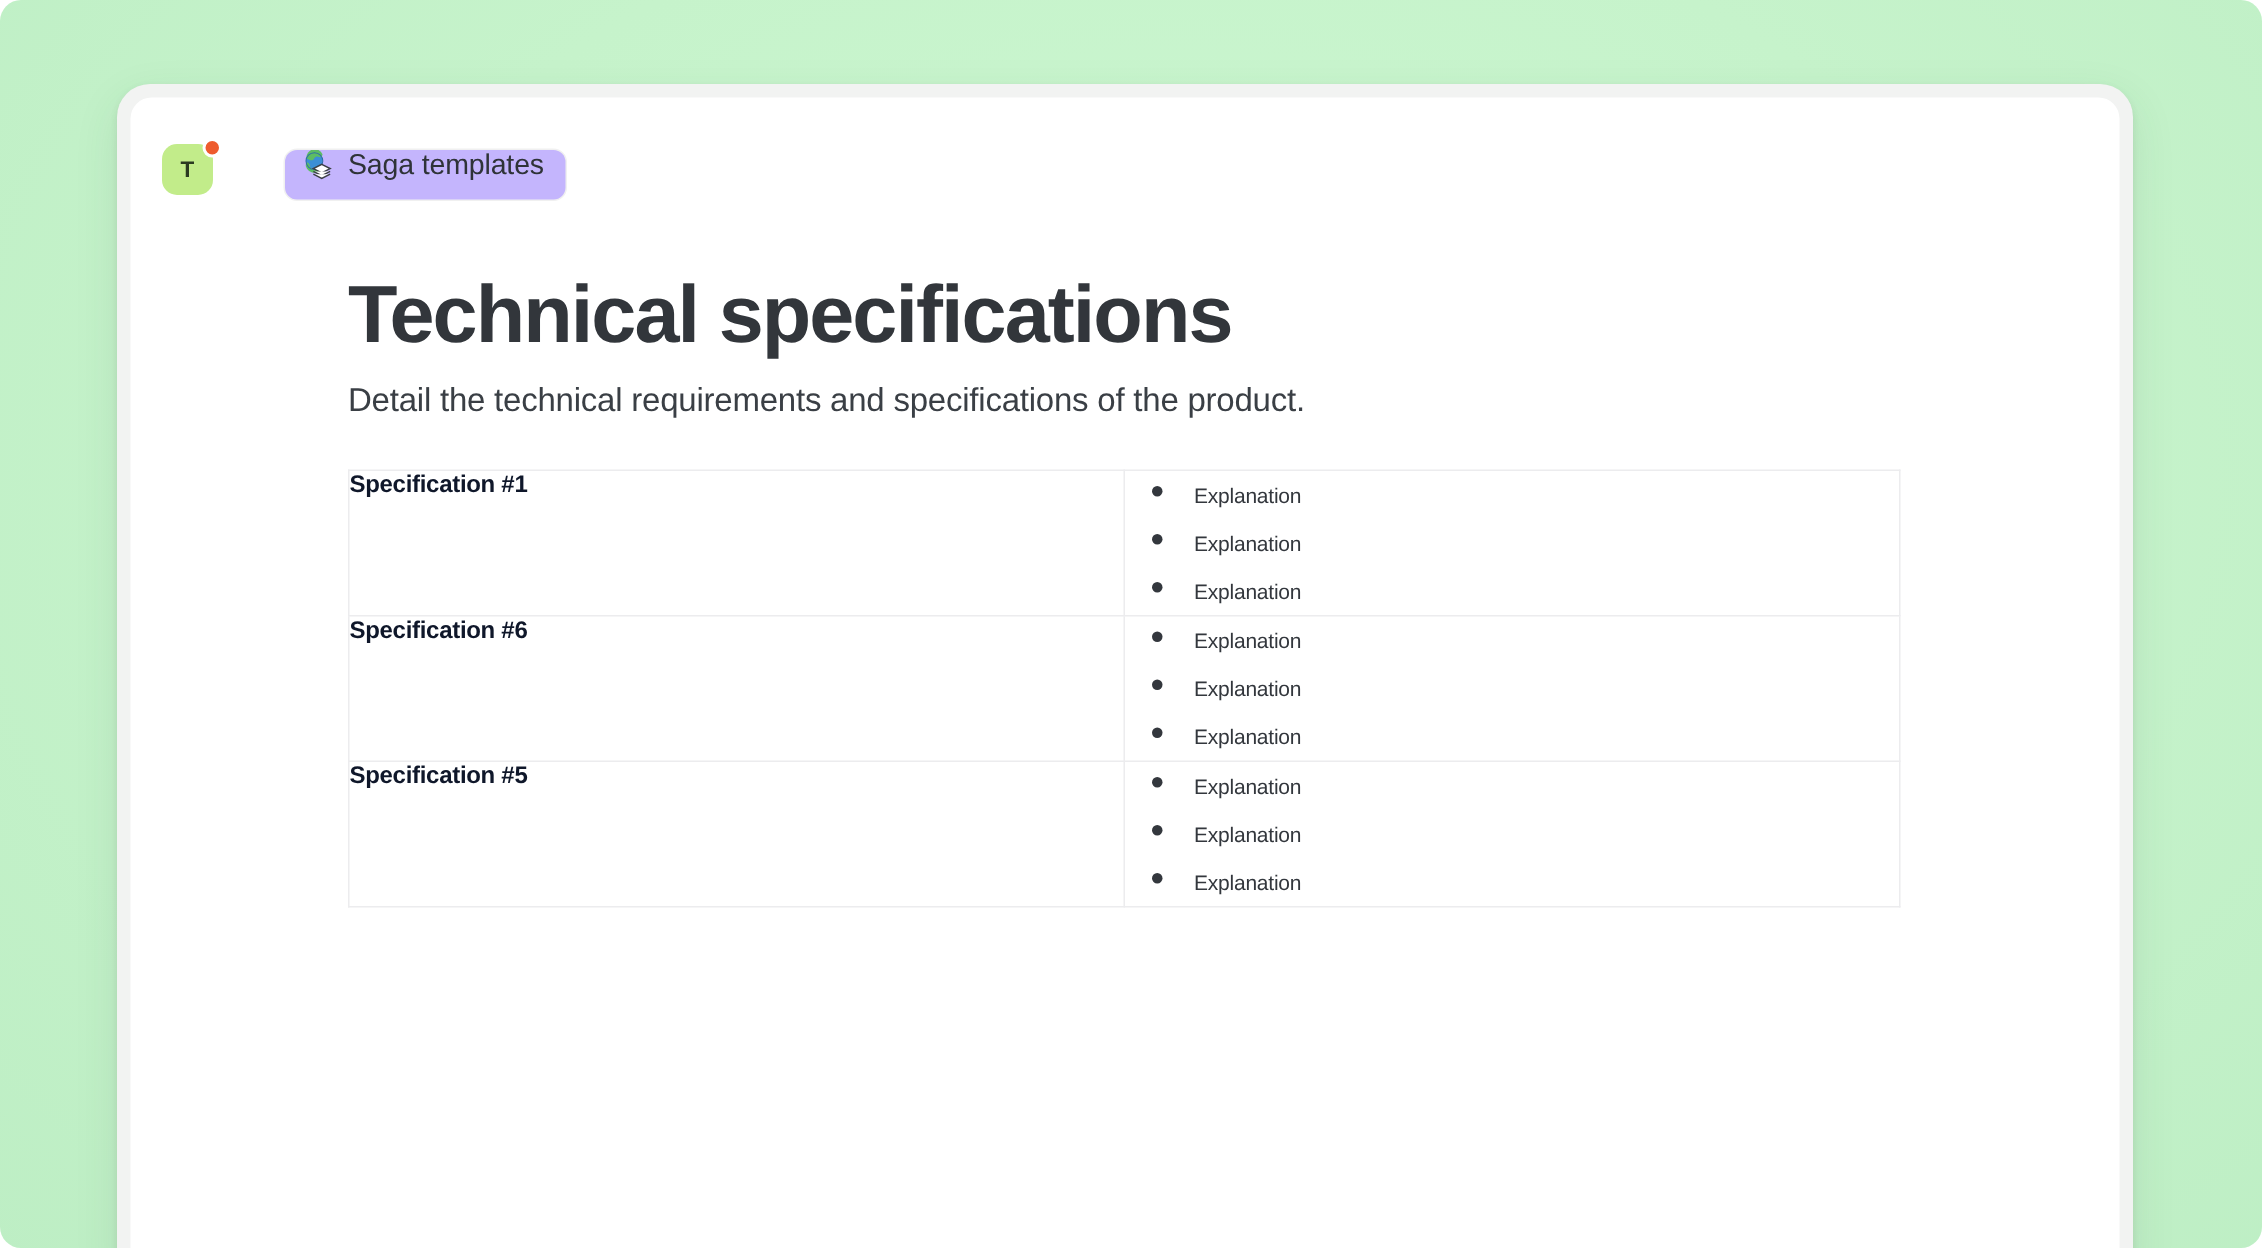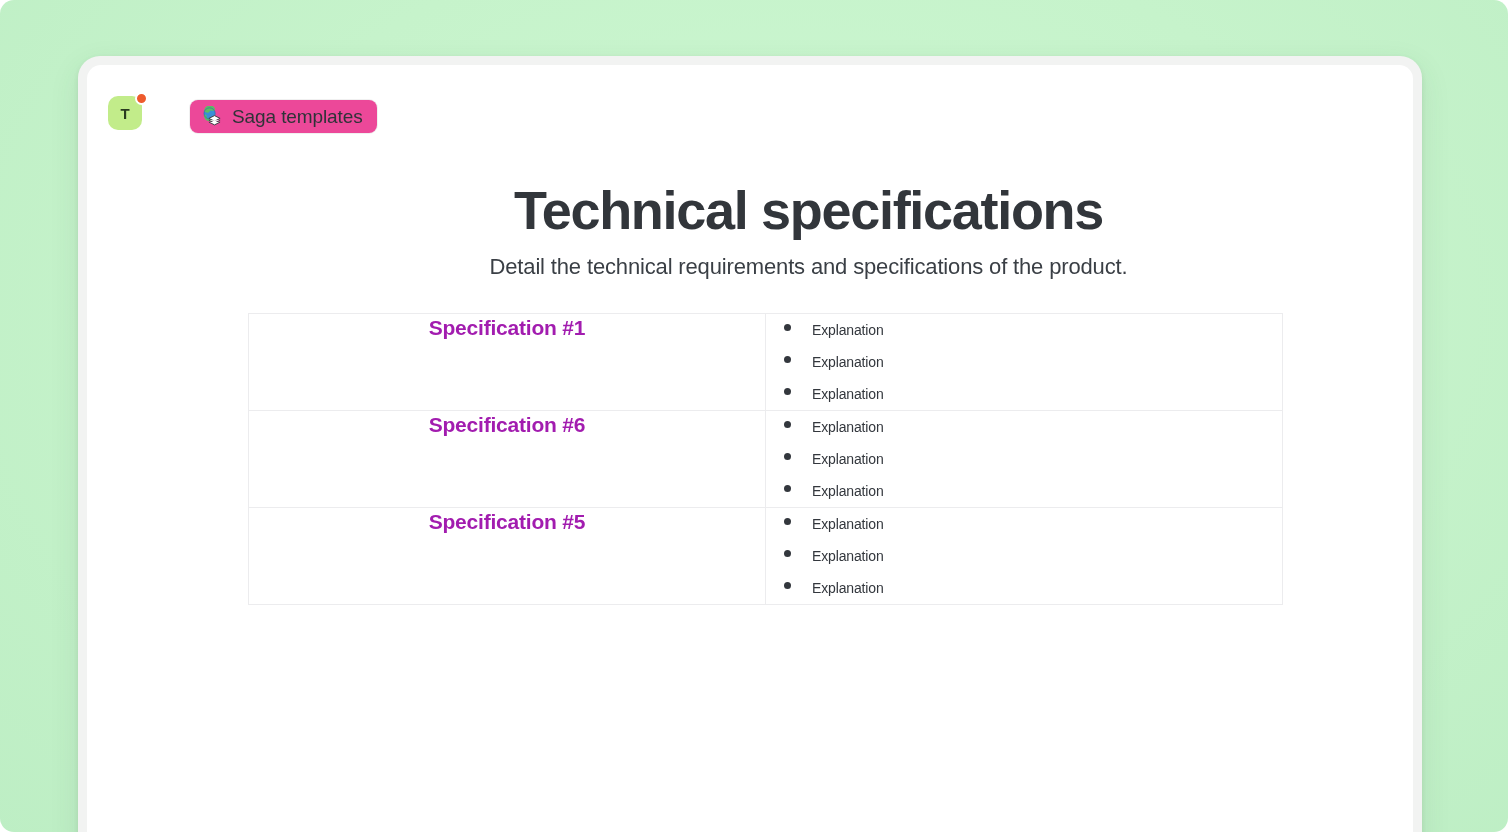--- a/index.html
+++ b/index.html
@@ -91,25 +91,25 @@
     background: #ee5b2d;
     border: 2px solid #ffffff;
   }
 
   #breadcrumb {
     position: absolute;
     left: 103px;
     top: 35px;
     height: 33px;
     display: flex;
-    align-items: center;
+    align-items: flex-start;
     gap: 9px;
     padding: 0 14px 0 11px;
     border-radius: 8px;
-    background: #ec4899;
+    background: #c4b5fd;
     box-shadow: 0 0 0 1px #f0f0f0;
     cursor: pointer;
   }
 
   #breadcrumb-icon {
     width: 22px;
     height: 22px;
     position: relative;
     flex: 0 0 auto;
   }
@@ -117,26 +117,25 @@
   #breadcrumb-label {
     font-size: 19px;
     color: #2f3338;
     letter-spacing: -0.1px;
     white-space: nowrap;
   }
 
   
   #doc {
     position: absolute;
-    left: 16px;
+    left: 0;
     top: 82px;
     width: 100%;
     padding-left: 145px;
     padding-right: 60px;
-    text-align: center;
   }
 
   #page-title {
     font-size: 54px;
     font-weight: 700;
     color: #32363b;
     letter-spacing: -1.3px;
     line-height: 1.08;
     margin-top: 34px;
   }
@@ -167,23 +166,23 @@
   td.spec-cell {
     width: 517px;
     padding: 24px 0 24px 10px;
   }
 
   td.expl-cell {
     padding: 14px 0 16px 0;
   }
 
   .spec-title {
-    font-size: 21px;
+    font-size: 16px;
     font-weight: 700;
-    color: #a21caf;
+    color: #0f172a;
     letter-spacing: -0.2px;
     line-height: 1.3;
   }
 
   .expl-list {
     list-style: none;
     margin: 0;
     padding: 0;
   }
 

